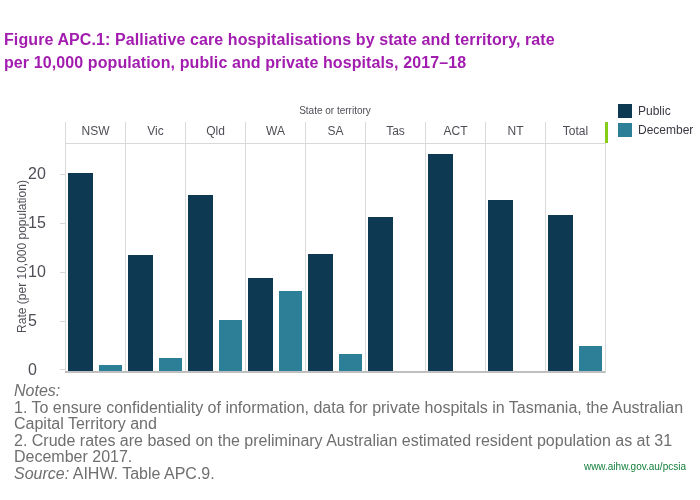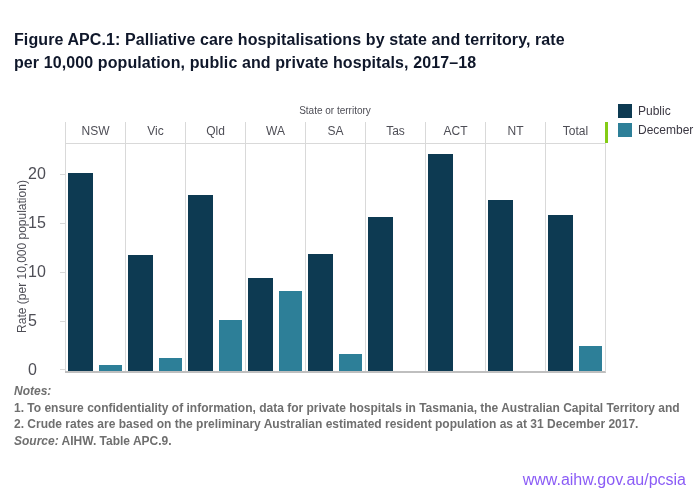--- a/index.html
+++ b/index.html
@@ -1,22 +1,22 @@
 <!DOCTYPE html>
 <html><head>
 <meta charset="utf-8">
 <style>
   html,body { margin:0; padding:0; background:#ffffff; }
   .figure {
     position:relative; width:700px; height:500px; background:#ffffff;
     font-family:"Liberation Sans", sans-serif; overflow:hidden;
   }
   .title {
-    position:absolute; left:14px; top:28px; width:672px;
-    font-size:16px; font-weight:bold; color:#0f172a; line-height:23px;
+    position:absolute; left:4px; top:28px; width:672px;
+    font-size:16px; font-weight:bold; color:#a21caf; line-height:23px;
     letter-spacing:0.1px;
   }
   .x-axis-title {
     position:absolute; left:65px; top:105px; width:540px; text-align:center;
     font-size:10px; color:#4e4e56;
   }
   .legend { position:absolute; left:618px; top:102px; }
   .legend-item { display:flex; align-items:center; height:18px; margin-bottom:1px; }
   .legend-swatch { width:14px; height:14px; margin-right:6px; flex:0 0 auto; }
   .legend-label { font-size:12px; color:#3a3742; }
@@ -46,26 +46,26 @@
     text-align:center; font-size:12px; color:#4e4e56;
     transform:rotate(-90deg);
   }
   .y-tick-label {
     position:absolute; left:28px; width:30px; 
     font-size:16px; color:#4e4e56; transform:translateY(-50%);
   }
   .y-tick-mark { position:absolute; left:60px; width:5px; height:1px; background:#d9d9d9; }
   .notes {
     position:absolute; left:14px; top:383px; width:676px;
-    font-size:12px; color:#6f6f6f; line-height:16.5px;font-weight:bold;
+    font-size:16px; color:#6f6f6f; line-height:16.5px;
   }
   .italic { font-style:italic; }
   .footer-url {
-    position:absolute; right:14px; top:471px;
-    font-size:16px; color:#8b5cf6;
+    position:absolute; right:14px; top:461px;
+    font-size:10px; color:#15803d;
   }
 </style>
 </head>
 <body>
 
 <div class="figure">
 
   <div class="title">
     <div>Figure APC.1: Palliative care hospitalisations by state and territory, rate</div>
     <div>per 10,000 population, public and private hospitals, 2017–18</div>

